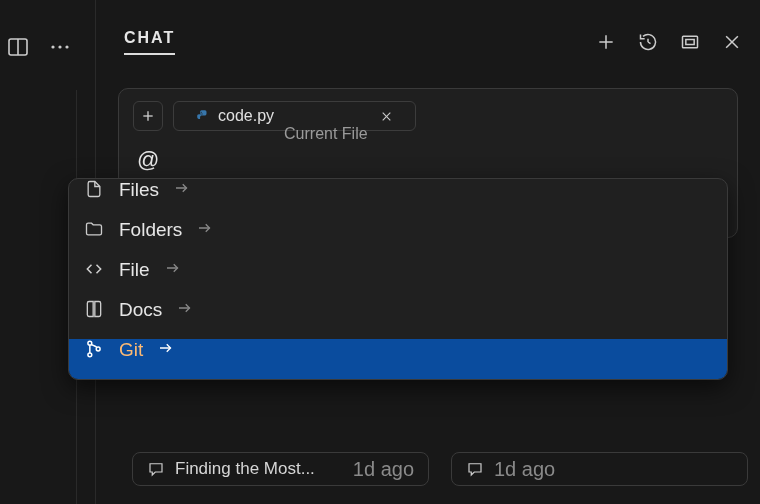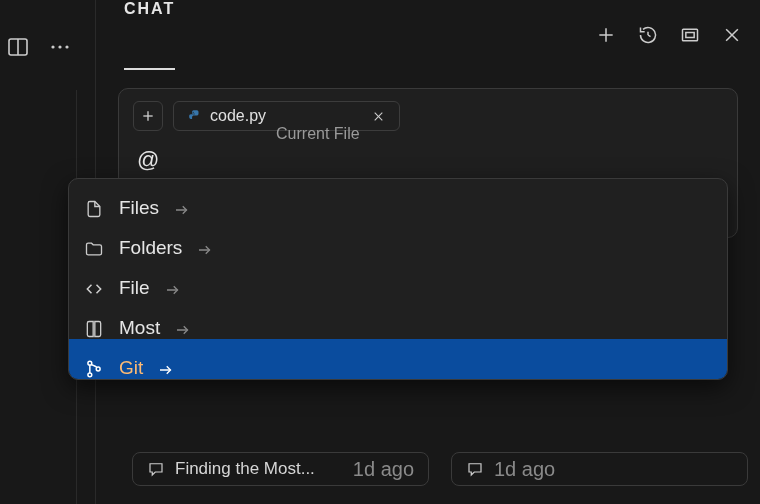--- a/index.html
+++ b/index.html
@@ -28,22 +28,22 @@
   .vline2 { position:absolute; left:76px; top:90px; width:1px; height:414px; background:#2a2a2a; }
 
   
   .chat-panel {
     position:absolute;
     left:96px; top:0; right:0; height:504px;
     display:flex; flex-direction:column;
   }
   .chat-header {
     height: 70px;
-    display:flex; 
-    padding: 0 18px 0 28px;
+    display:flex; align-items:center;
+    padding: 13px 18px 0 28px;
     justify-content: space-between;
   }
   .chat-title {
     font-size: 16px;
     letter-spacing: 2px;
     font-weight: 600;
     color: #e6e6e6;
     padding-bottom: 6px;
     border-bottom: 2px solid #dcdcdc;
   }
@@ -61,21 +61,21 @@
     position: relative;
   }
   .chip-row { display:flex; align-items:center; gap:10px; }
   .plus-chip {
     width:30px; height:30px; border:1px solid #3c3c3c; border-radius:6px;
     display:flex; align-items:center; justify-content:center; color:#cccccc;
     cursor:pointer;
   }
   .file-chip {
     height:30px; border:1px solid #3c3c3c; border-radius:6px;
-    display:flex; align-items:center; gap:8px; padding:0 14px;
+    display:flex; align-items:center; gap:8px; padding:0 22px;
     color:#cccccc; font-size:16px;
   }
   .file-chip .py-icon { color:#3776ab; font-size:14px; }
   .file-chip .fname { color:#e0e0e0; }
   .file-chip .secondary { color:#9a9a9a; margin-left:2px;margin-top:36px; }
   .file-chip .chip-x { color:#cccccc; margin-left:4px; cursor:pointer; }
 
   .at-text { margin-top: 16px; margin-left: 4px; font-size: 22px; color:#e6e6e6; }
 
   
@@ -83,21 +83,21 @@
     position:absolute;
     left: 68px; top: 178px;
     width: 660px;
     background: #202020;
     border: 1px solid #3a3a3a;
     border-radius: 10px;
     box-shadow: 0 8px 24px rgba(0,0,0,0.6);
     overflow:hidden;
   }
   .menu-item {
-    display:flex; align-items:flex-end;
+    display:flex; align-items:flex-start;
     height:40px;
     padding: 0 14px;
     gap: 14px;
     font-size: 19px;
     color:#e6e6e6;
     cursor:pointer;
   }
   .menu-item .mi-icon { width:22px; display:flex; align-items:center; justify-content:center; color:#cccccc; }
   .menu-item .mi-label { flex: 0 0 auto; }
   .menu-item .mi-arrow { color:#888; display:flex; align-items:center; }
@@ -256,21 +256,21 @@
         </svg>
       </span>
     </div>
     <div class="menu-item">
       <span class="mi-icon">
         <svg width="20" height="20" viewBox="0 0 24 24" fill="none" stroke="currentColor" stroke-width="1.6">
           <path d="M4 5a2 2 0 0 1 2-2h5v18H6a2 2 0 0 1-2-2z"></path>
           <path d="M20 5a2 2 0 0 0-2-2h-5v18h5a2 2 0 0 0 2-2z"></path>
         </svg>
       </span>
-      <span class="mi-label">Most</span>
+      <span class="mi-label">Docs</span>
       <span class="mi-arrow">
         <svg width="18" height="18" viewBox="0 0 24 24" fill="none" stroke="currentColor" stroke-width="1.8">
           <line x1="4" y1="12" x2="18" y2="12"></line>
           <polyline points="13 7 18 12 13 17"></polyline>
         </svg>
       </span>
     </div>
     <div class="menu-item selected">
       <span class="mi-icon">
         <svg width="20" height="20" viewBox="0 0 24 24" fill="none" stroke="currentColor" stroke-width="1.8">

